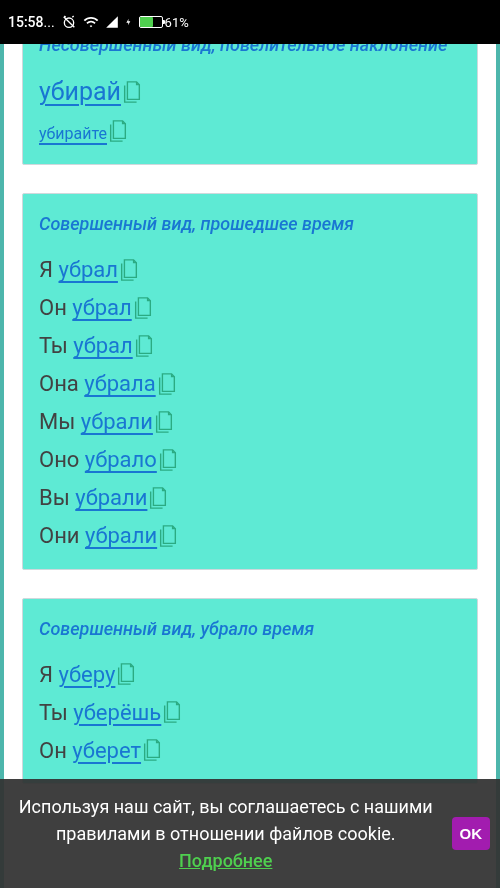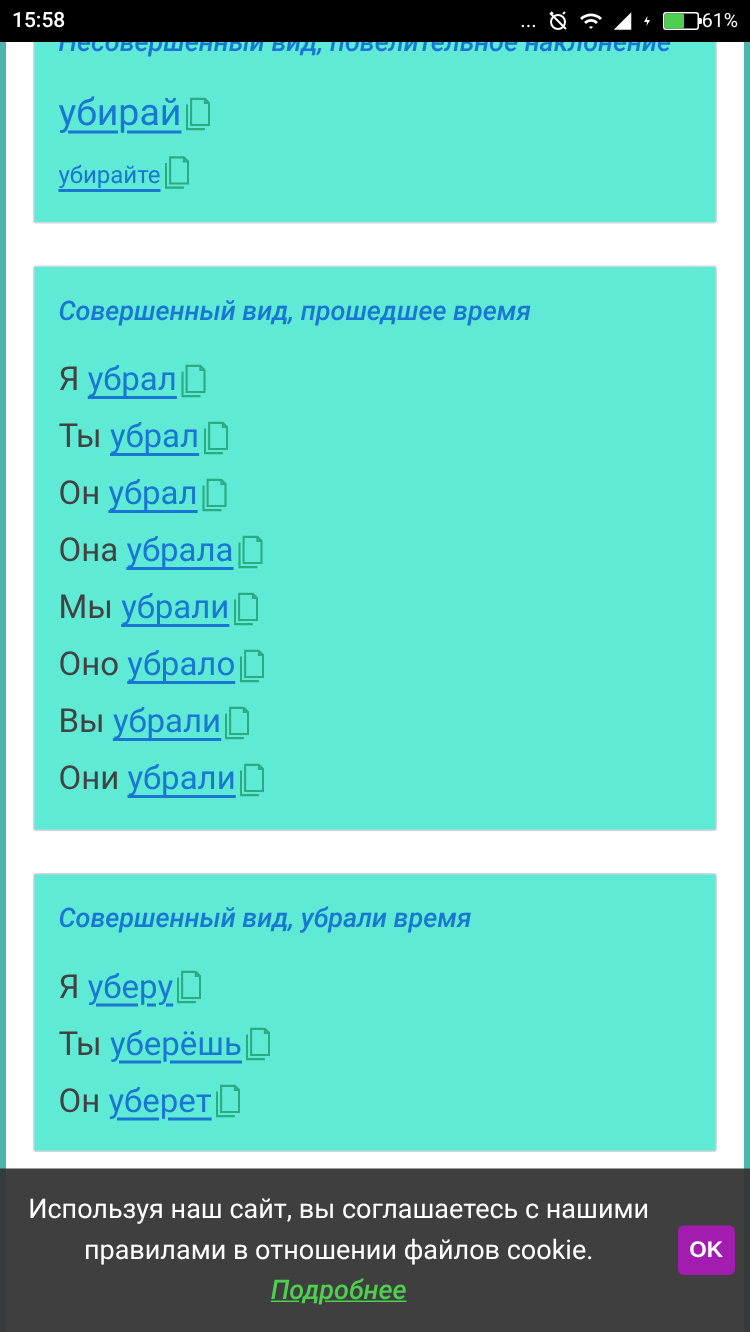--- a/index.html
+++ b/index.html
@@ -5,26 +5,25 @@
   * { box-sizing: border-box; margin: 0; padding: 0; }
   body {
     width: 500px;
     height: 888px;
     font-family: -apple-system, BlinkMacSystemFont, "Segoe UI", Roboto, sans-serif;
     background: #fff;
     position: relative;
     overflow: hidden;
   }
   .status-bar {
-    height: 28px;
+    height: 44px;
     background: #000;
     color: #fff;
     display: flex;
     align-items: center;
-    justify-content: space-between;
     padding: 0 8px;
     font-size: 14px;
   }
   .status-left { font-weight: 500; }
   .status-right { display: flex; align-items: center; gap: 6px; }
   .status-right svg { display: block; }
   .battery-wrap { display: flex; align-items: center; gap: 2px; }
   .battery {
     width: 24px; height: 12px;
     border: 1px solid #fff;
@@ -101,21 +100,20 @@
   .cookie-text {
     flex: 1;
     text-align: center;
     font-size: 18px;
     line-height: 1.5;
   }
   .cookie-link {
     color: #4fcf4f;
     text-decoration: underline;
     font-weight: 500;
-    font-style: italic;
   }
   .cookie-ok {
     background: #a21caf;
     color: #fff;
     font-weight: 700;
     font-size: 15px;
     padding: 8px 8px;
     border-radius: 4px;
     border: none;
   }
@@ -183,42 +181,42 @@
         <a class="form-link">убрал</a>
       </span>
       <svg class="copy-icon" viewBox="0 0 24 28" fill="none" stroke="#2bab82" stroke-width="1.5">
           <path d="M7 3h10l3 3v16H7V3z"></path>
           <path d="M17 3v3h3"></path>
           <path d="M4 7v18h13"></path>
         </svg>
     </div>
     <div class="form-row">
       <span class="form-text">
+        <span>Он</span>
+        <a class="form-link">убрал</a>
+      </span>
+      <svg class="copy-icon" viewBox="0 0 24 28" fill="none" stroke="#2bab82" stroke-width="1.5">
+          <path d="M7 3h10l3 3v16H7V3z"></path>
+          <path d="M17 3v3h3"></path>
+          <path d="M4 7v18h13"></path>
+        </svg>
+    </div>
+    <div class="form-row">
+      <span class="form-text">
         <span>Ты</span>
         <a class="form-link">убрал</a>
       </span>
       <svg class="copy-icon" viewBox="0 0 24 28" fill="none" stroke="#2bab82" stroke-width="1.5">
           <path d="M7 3h10l3 3v16H7V3z"></path>
           <path d="M17 3v3h3"></path>
           <path d="M4 7v18h13"></path>
         </svg>
     </div>
     <div class="form-row">
       <span class="form-text">
-        <span>Он</span>
-        <a class="form-link">убрал</a>
-      </span>
-      <svg class="copy-icon" viewBox="0 0 24 28" fill="none" stroke="#2bab82" stroke-width="1.5">
-          <path d="M7 3h10l3 3v16H7V3z"></path>
-          <path d="M17 3v3h3"></path>
-          <path d="M4 7v18h13"></path>
-        </svg>
-    </div>
-    <div class="form-row">
-      <span class="form-text">
         <span>Она</span>
         <a class="form-link">убрала</a>
       </span>
       <svg class="copy-icon" viewBox="0 0 24 28" fill="none" stroke="#2bab82" stroke-width="1.5">
           <path d="M7 3h10l3 3v16H7V3z"></path>
           <path d="M17 3v3h3"></path>
           <path d="M4 7v18h13"></path>
         </svg>
     </div>
     <div class="form-row">
@@ -261,21 +259,21 @@
       </span>
       <svg class="copy-icon" viewBox="0 0 24 28" fill="none" stroke="#2bab82" stroke-width="1.5">
           <path d="M7 3h10l3 3v16H7V3z"></path>
           <path d="M17 3v3h3"></path>
           <path d="M4 7v18h13"></path>
         </svg>
     </div>
   </div>
 
   <div class="card">
-    <div class="card-title">Совершенный вид, убрали время</div>
+    <div class="card-title">Совершенный вид, убрало время</div>
     <div class="form-row">
       <span class="form-text">
         <span>Я</span>
         <a class="form-link">уберу</a>
       </span>
       <svg class="copy-icon" viewBox="0 0 24 28" fill="none" stroke="#2bab82" stroke-width="1.5">
           <path d="M7 3h10l3 3v16H7V3z"></path>
           <path d="M17 3v3h3"></path>
           <path d="M4 7v18h13"></path>
         </svg>

